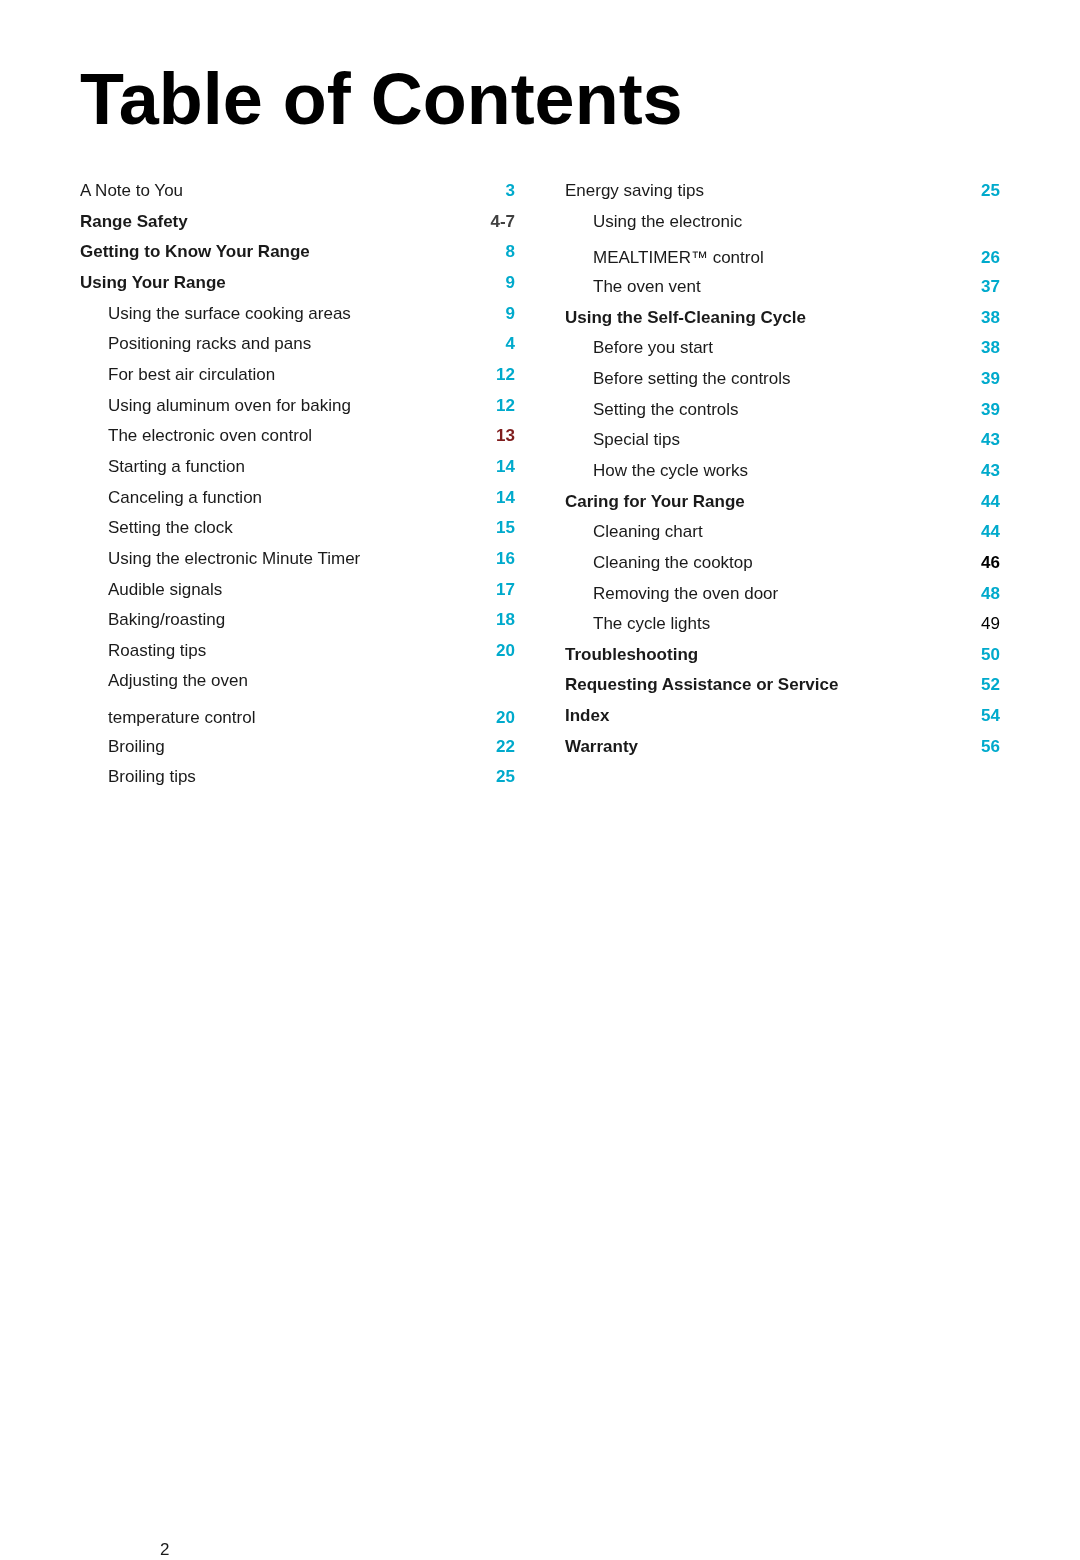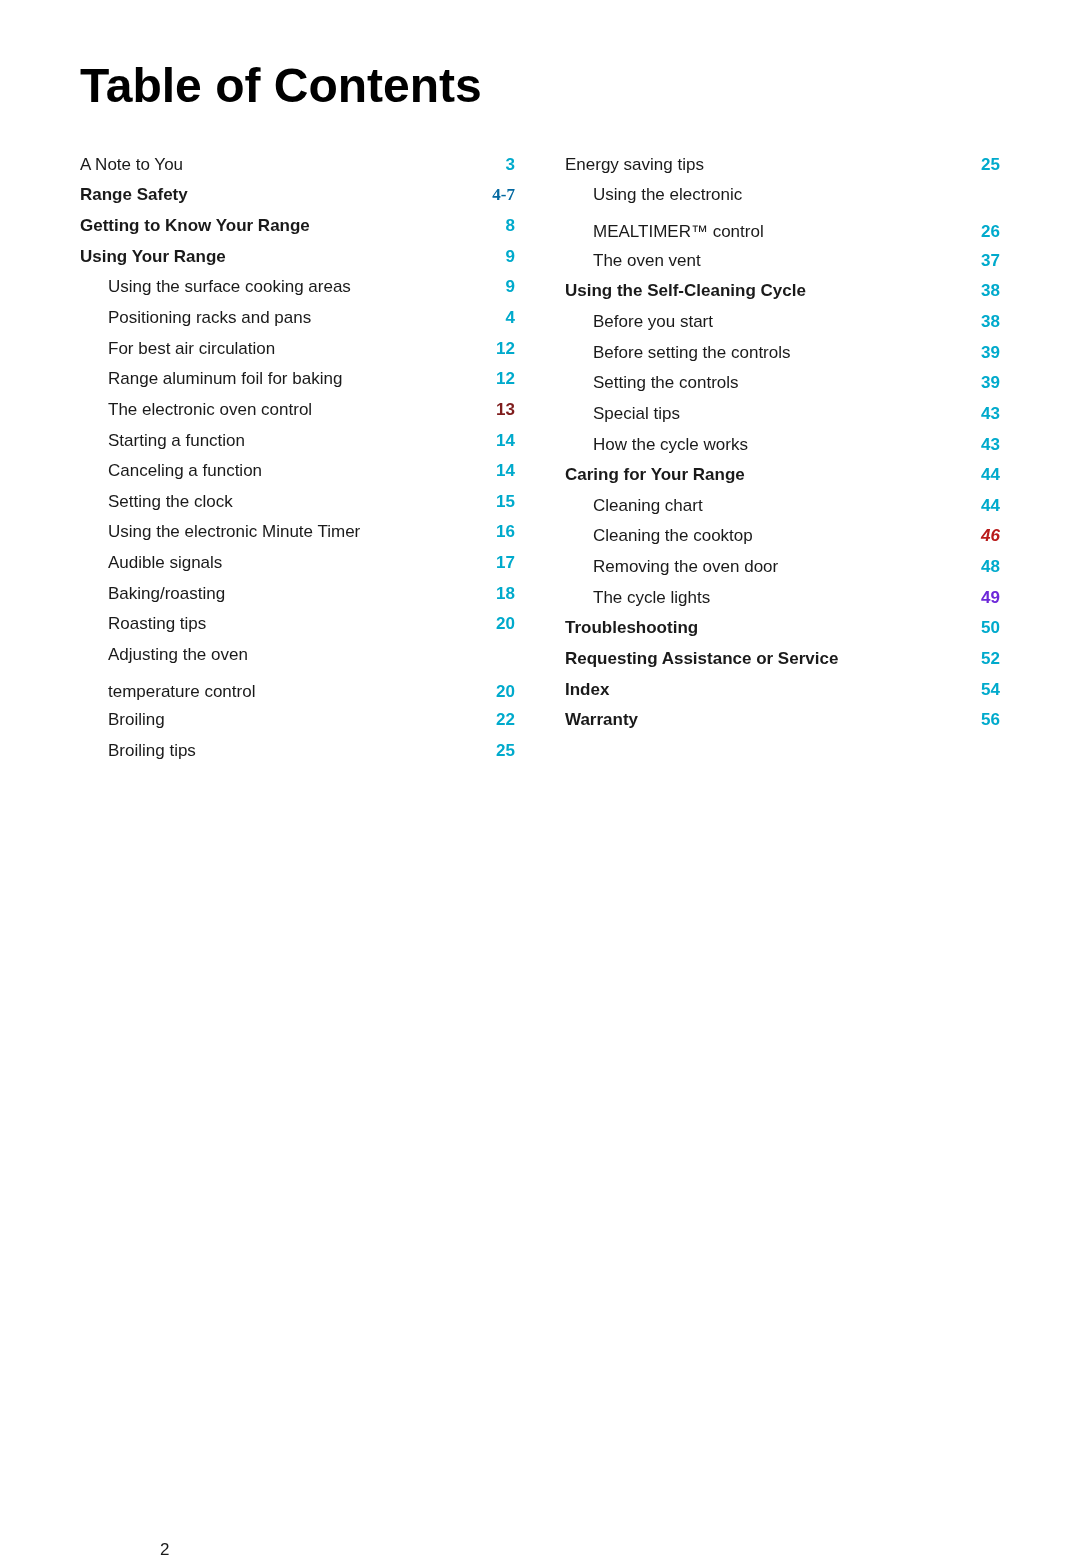--- a/index.html
+++ b/index.html
@@ -11,21 +11,21 @@
     body {
       background: #ffffff;
       font-family: Arial, Helvetica, sans-serif;
       width: 1080px;
       min-height: 1560px;
       padding: 60px 80px 80px 80px;
       color: #1a1a1a;
     }
 
     h1.title {
-      font-size: 48px;
+      font-size: 72px;
       font-weight: 900;
       font-family: Arial Black, Arial, sans-serif;
       margin-bottom: 40px;
       line-height: 1.1;
       color: #000;
     }
 
     .toc-container {
       display: flex;
       gap: 0;
@@ -159,21 +159,21 @@
             <span class="toc-label">A Note to You</span>
             <span class="toc-dots"></span>
           </span>
           <span class="toc-page" style="color: rgb(0, 170, 204); font-weight: 700;">3</span>
         </div>
         <div class="toc-entry bold">
           <span class="toc-text">
             <span class="toc-label">Range Safety</span>
             <span class="toc-dots"></span>
           </span>
-          <span class="toc-page" style="color: #0369a1; font-weight: 700; font-family: Liberation Serif, serif;">4-7</span>
+          <span class="toc-page" style="color: #404040; font-weight: 700;">4-7</span>
         </div>
         <div class="toc-entry bold">
           <span class="toc-text">
             <span class="toc-label">Getting to Know Your Range</span>
             <span class="toc-dots"></span>
           </span>
           <span class="toc-page" style="color: rgb(0, 170, 204); font-weight: 700;">8</span>
         </div>
         <div class="toc-entry bold">
           <span class="toc-text">
@@ -198,21 +198,21 @@
         </div>
         <div class="toc-entry indent1">
           <span class="toc-text">
             <span class="toc-label">For best air circulation</span>
             <span class="toc-dots"></span>
           </span>
           <span class="toc-page" style="color: rgb(0, 170, 204); font-weight: 700;">12</span>
         </div>
         <div class="toc-entry indent1">
           <span class="toc-text">
-            <span class="toc-label">Range aluminum foil for baking</span>
+            <span class="toc-label">Using aluminum oven for baking</span>
             <span class="toc-dots"></span>
           </span>
           <span class="toc-page" style="color: rgb(0, 170, 204); font-weight: 700;">12</span>
         </div>
         <div class="toc-entry indent1">
           <span class="toc-text">
             <span class="toc-label">The electronic oven control</span>
             <span class="toc-dots"></span>
           </span>
           <span class="toc-page" style="color: #7f1d1d; font-weight: 700;">13</span>
@@ -379,35 +379,35 @@
             <span class="toc-label">Cleaning chart</span>
             <span class="toc-dots"></span>
           </span>
           <span class="toc-page" style="color: rgb(0, 170, 204); font-weight: 700;">44</span>
         </div>
         <div class="toc-entry indent1">
           <span class="toc-text">
             <span class="toc-label">Cleaning the cooktop</span>
             <span class="toc-dots"></span>
           </span>
-          <span class="toc-page" style="color: #b91c1c; font-weight: 700; font-style: italic;">46</span>
+          <span class="toc-page" style="color: #000000; font-weight: 700;">46</span>
         </div>
         <div class="toc-entry indent1">
           <span class="toc-text">
             <span class="toc-label">Removing the oven door</span>
             <span class="toc-dots"></span>
           </span>
           <span class="toc-page" style="color: rgb(0, 170, 204); font-weight: 700;">48</span>
         </div>
         <div class="toc-entry indent1">
           <span class="toc-text">
             <span class="toc-label">The cycle lights</span>
             <span class="toc-dots"></span>
           </span>
-          <span class="toc-page" style="color: #6d28d9; font-weight: 700;">49</span>
+          <span class="toc-page" style="color: #000000; font-weight: 400;">49</span>
         </div>
         <div class="toc-entry bold">
           <span class="toc-text">
             <span class="toc-label">Troubleshooting</span>
             <span class="toc-dots"></span>
           </span>
           <span class="toc-page" style="color: rgb(0, 170, 204); font-weight: 700;">50</span>
         </div>
         <div class="toc-entry bold">
           <span class="toc-text">

